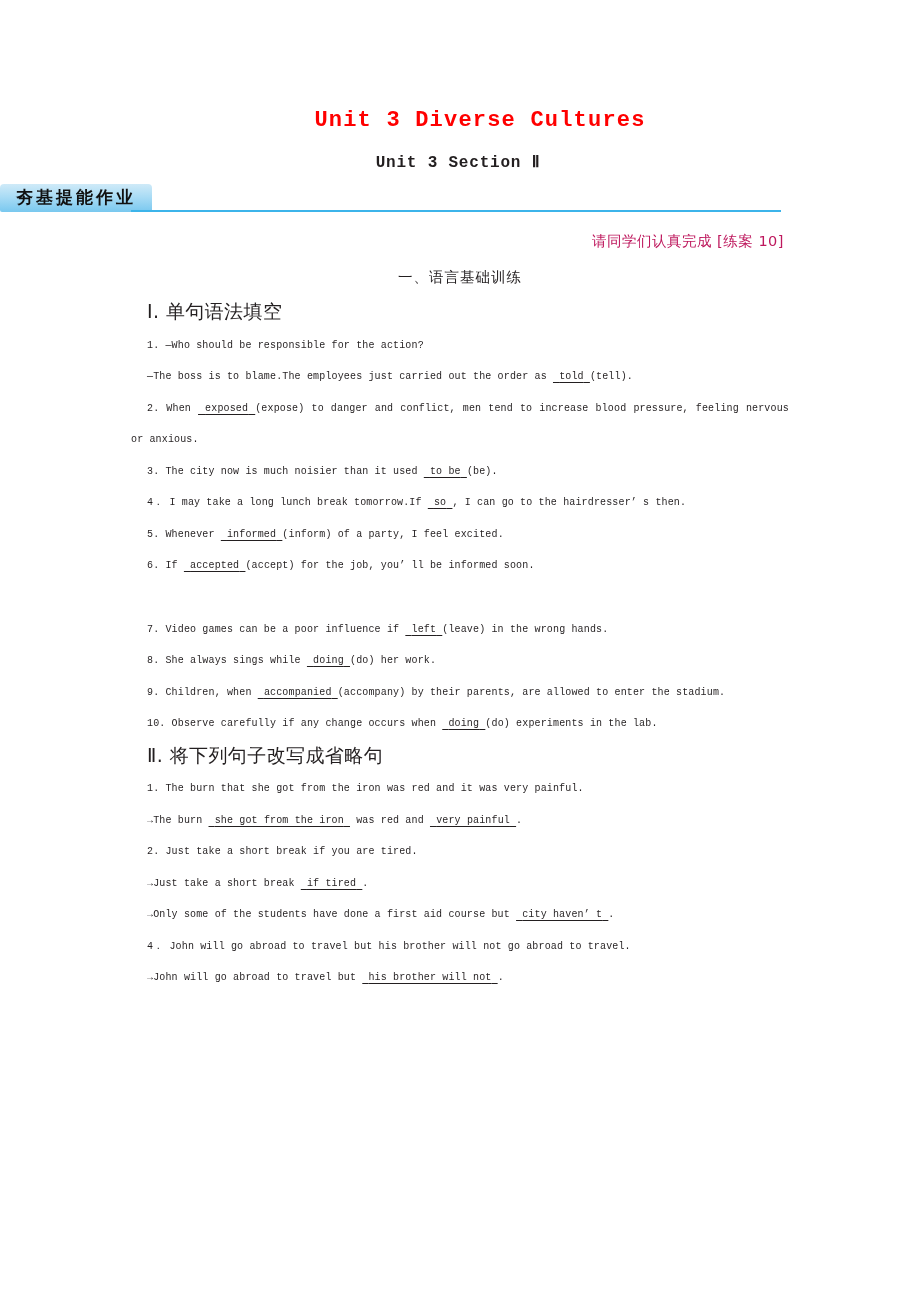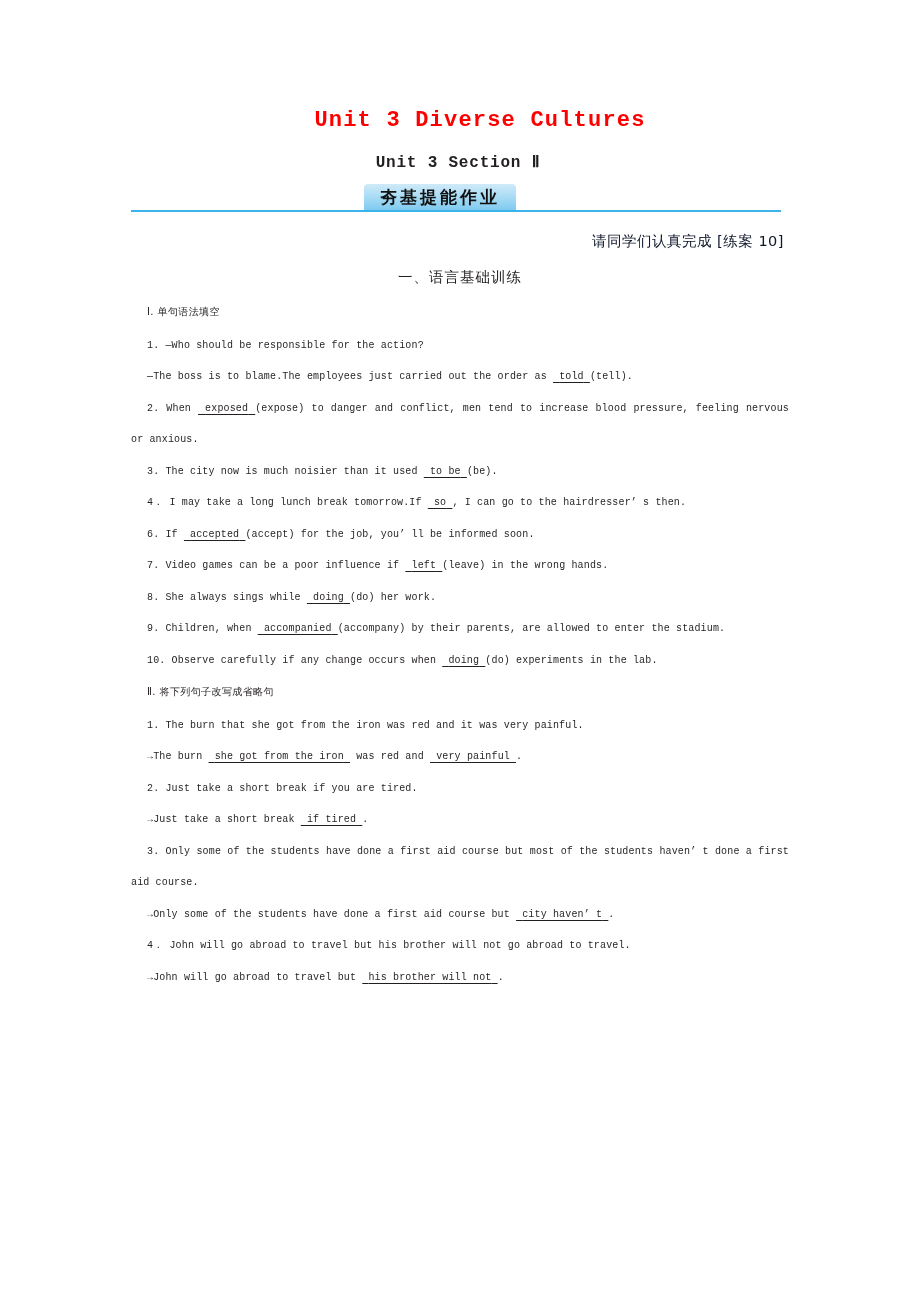--- a/index.html
+++ b/index.html
@@ -45,22 +45,21 @@
     font-size: 16px;
     font-weight: bold;
     letter-spacing: 0.8px;
     color: #231f20;
   }
 
   .badge-wrap {
     position: absolute;
     left: 0; top: 184px;
     width: 856px;
-    text-align: center;
-    margin-left: 12px;
+    text-align: left;
   }
   .badge {
     display: inline-block;
     padding: 2px 16px 3px 16px;
     font-family: "DejaVu Sans", sans-serif;
     font-size: 17px;
     font-weight: bold;
     color: #111111;
     letter-spacing: 3px;
     border-radius: 4px 4px 2px 2px;
@@ -73,21 +72,21 @@
     width: 650px;
     height: 2px;
     background: #3cb4ea;
   }
 
   .assign-note {
     position: absolute;
     right: 136px; top: 232px;
     font-family: "DejaVu Sans", sans-serif;
     font-size: 14.5px;
-    color: #0f172a;
+    color: #be185d;
     letter-spacing: 0.5px;
   }
 
   .part-heading {
     position: absolute;
     left: 0; top: 268px;
     width: 920px;
     text-align: center;
     font-family: Liberation Mono, monospace;
     font-size: 14.5px;
@@ -98,21 +97,21 @@
   
   .content {
     position: absolute;
     left: 131px;
     top: 296px;
     width: 658px;
   }
 
   .sec-head {
     font-family: "DejaVu Sans", sans-serif;
-    font-size: 10px;
+    font-size: 19px;
     margin: 0 0 2px 0;
     padding-left: 16px;
     line-height: 31.5px;
     letter-spacing: 0.4px;
     color: #231f20;
   }
 
   .q {
     font-size: 10px;
     line-height: 31.5px;
@@ -152,29 +151,29 @@
 
   <div class="part-heading">一、语言基础训练</div>
 
   <div class="content" id="content-root">
       <div class="sec-head">Ⅰ. 单句语法填空</div>
       <p class="q indent" style="text-align: left;"><span>1. —Who should be responsible for the action?</span></p>
       <p class="q indent"><span>—The boss is to blame.The employees just carried out the order as </span><span class="blank">told</span><span>(tell).</span></p>
       <p class="q indent"><span>2. When </span><span class="blank">exposed</span><span>(expose) to danger and conflict, men tend to increase blood pressure, feeling nervous or anxious.</span></p>
       <p class="q indent" style="text-align: left;"><span>3. The city now is much noisier than it used </span><span class="blank">to be</span><span>(be).</span></p>
       <p class="q indent"><span>4． I may take a long lunch break tomorrow.If </span><span class="blank">so</span><span>, I can go to the hairdresser’ s then.</span></p>
+      <p class="q indent" style="text-align: left;"><span>5. Whenever </span><span class="blank">informed</span><span>(inform) of a party, I feel excited.</span></p>
       <p class="q indent" style="text-align: left;"><span>6. If </span><span class="blank">accepted</span><span>(accept) for the job, you’ ll be informed soon.</span></p>
-      <p class="q indent" style="text-align: left;"><span>7. Video games can be a poor influence if </span><span class="blank">left</span><span>(leave) in the wrong hands.</span></p>
+      <p class="q indent" style="text-align: left; margin-top: 32px;"><span>7. Video games can be a poor influence if </span><span class="blank">left</span><span>(leave) in the wrong hands.</span></p>
       <p class="q indent" style="text-align: left;"><span>8. She always sings while </span><span class="blank">doing</span><span>(do) her work.</span></p>
       <p class="q indent"><span>9. Children, when </span><span class="blank">accompanied</span><span>(accompany) by their parents, are allowed to enter the stadium.</span></p>
       <p class="q indent"><span>10. Observe carefully if any change occurs when </span><span class="blank">doing</span><span>(do) experiments in the lab.</span></p>
       <div class="sec-head">Ⅱ. 将下列句子改写成省略句</div>
       <p class="q indent" style="text-align: left;"><span>1. The burn that she got from the iron was red and it was very painful.</span></p>
       <p class="q indent" style="text-align: left;"><span>→The burn </span><span class="blank">she got from the iron</span><span> was red and </span><span class="blank">very painful</span><span>.</span></p>
       <p class="q indent" style="text-align: left;"><span>2. Just take a short break if you are tired.</span></p>
       <p class="q indent" style="text-align: left;"><span>→Just take a short break </span><span class="blank">if tired</span><span>.</span></p>
-      <p class="q indent"><span>3. Only some of the students have done a first aid course but most of the students haven’ t done a first aid course.</span></p>
       <p class="q indent" style="text-align: left;"><span>→Only some of the students have done a first aid course but </span><span class="blank">city haven’ t</span><span>.</span></p>
       <p class="q indent"><span>4． John will go abroad to travel but his brother will not go abroad to travel.</span></p>
       <p class="q indent" style="text-align: left;"><span>→John will go abroad to travel but </span><span class="blank">his brother will not</span><span>.</span></p>
     </div>
 
 </div>
 
 </body></html>

